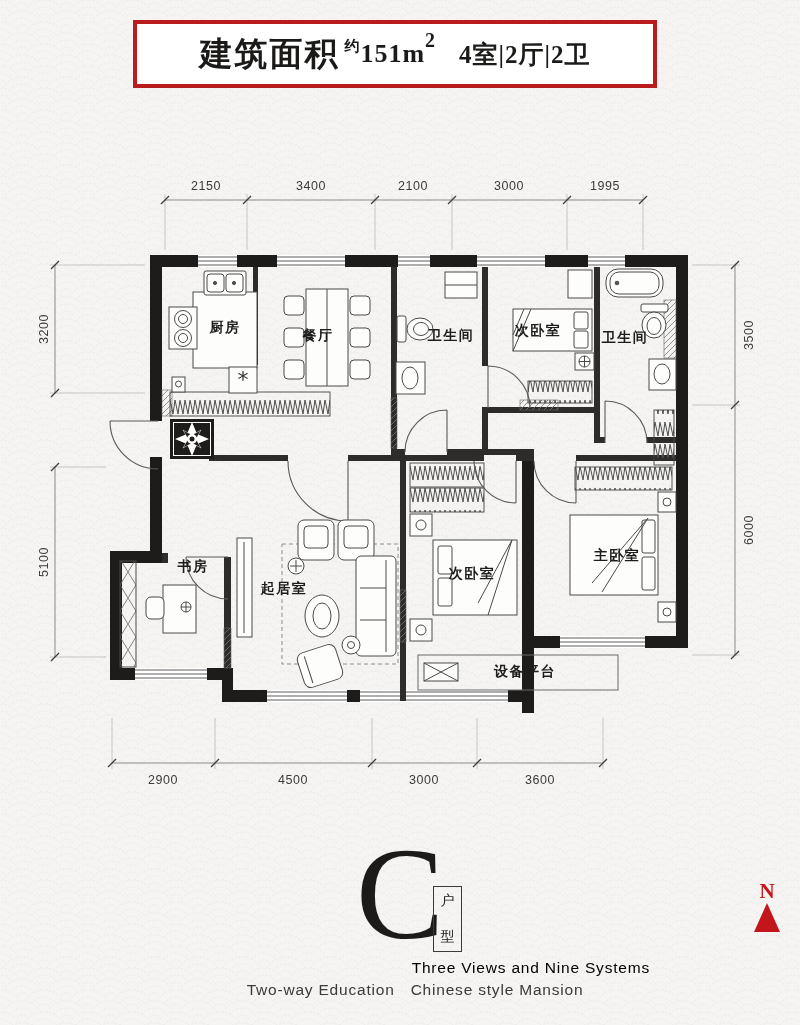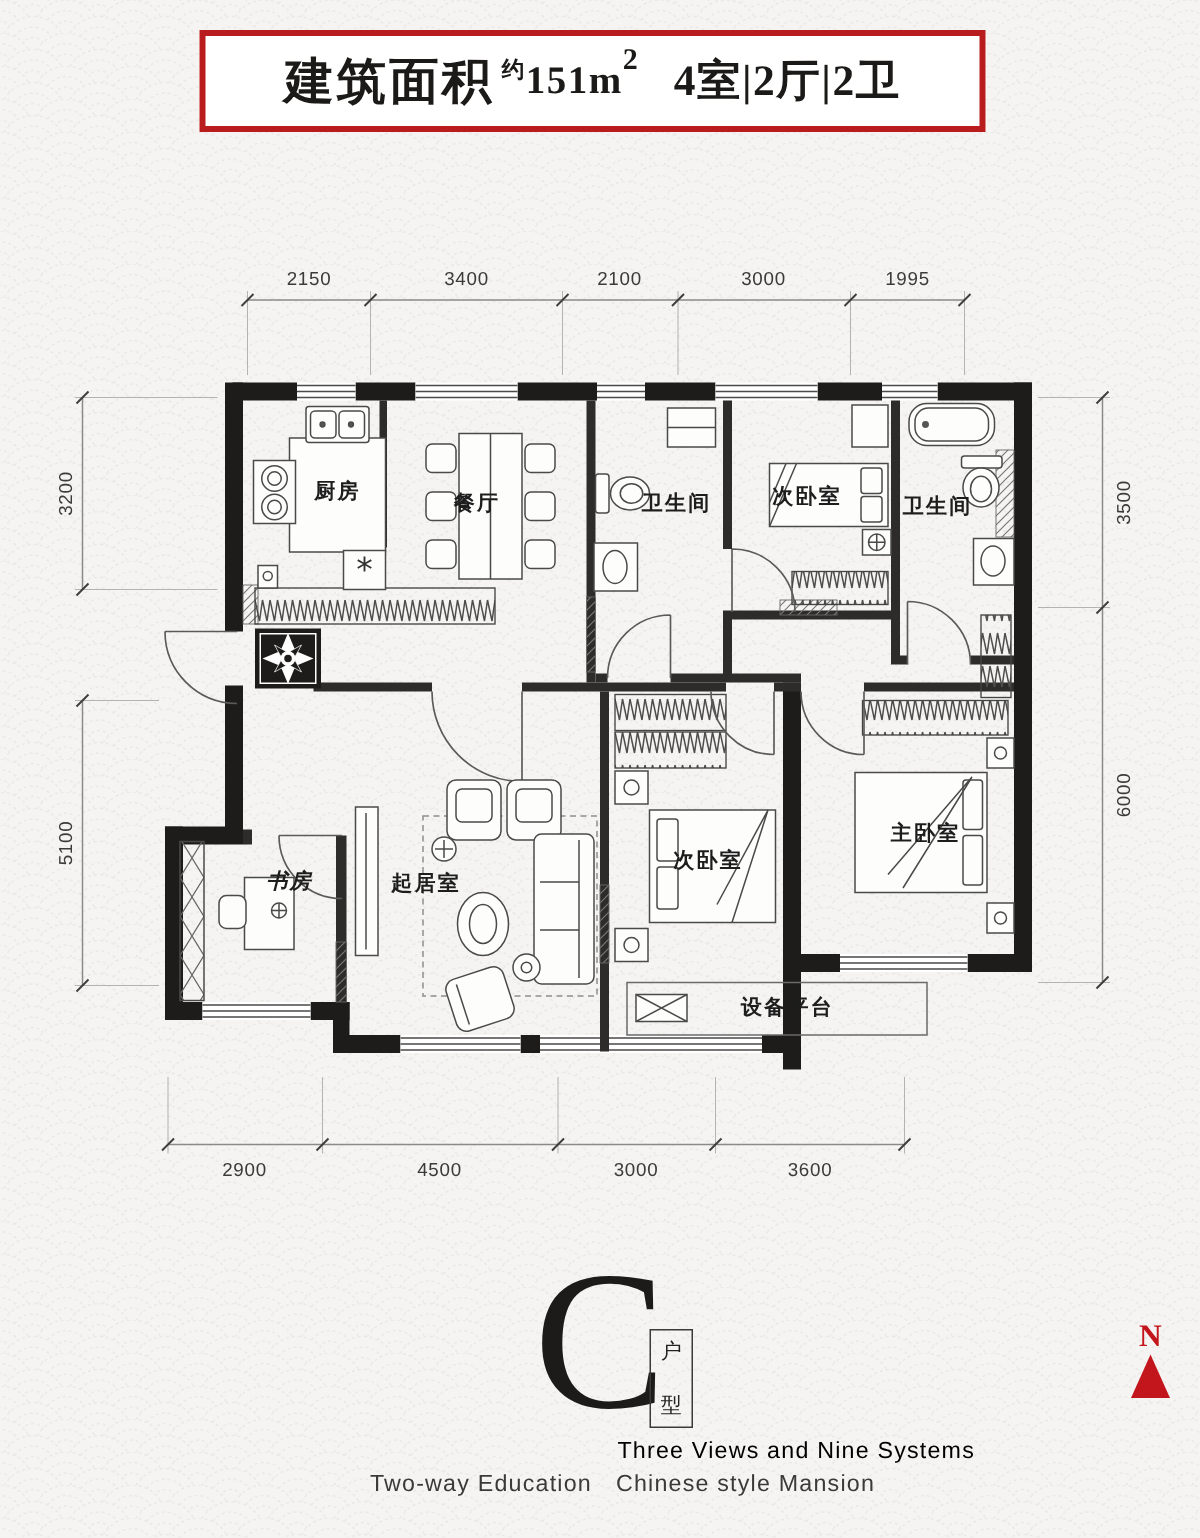--- a/index.html
+++ b/index.html
@@ -10,21 +10,21 @@
   .ctr{transform:translate(-50%,-50%);}
   
   .banner{left:133px;top:20px;width:516px;height:60px;background:#ffffff;
           border:4px solid #b91c1c;display:flex;align-items:center;justify-content:center;
           font-family:"Liberation Serif",serif;font-weight:bold;color:#1b1a18;white-space:nowrap;}
   .t-main{font-size:33px;letter-spacing:2px;}
   .t-approx{font-size:15px;margin:0 1px 16px 5px;}
   .t-num{font-size:26px;letter-spacing:1px;}
   .t-sup{font-size:20px;position:relative;top:-14px;}
   .t-gap{display:inline-block;width:24px;}
-  .t-layout{font-size:29px;letter-spacing:1px;}
+  .t-layout{font-size:25px;letter-spacing:1px;}
   
   .room{font-size:14px;font-weight:bold;color:#1d1d1d;letter-spacing:1.5px;white-space:nowrap;}
   
   .dim{font-size:12.5px;color:#3b3b3b;letter-spacing:0.5px;white-space:nowrap;}
   .dim.v{transform:translate(-50%,-50%) rotate(-90deg);}
   
   .c-letter{left:356px;top:843px;font-family:"Liberation Serif",serif;font-size:132px;
             line-height:0.78;color:#1d1b19;}
   .type-box{left:433px;top:886px;width:27px;height:54px;border:1px solid #3a3a3a;
             display:flex;flex-direction:column;align-items:center;justify-content:space-between;
@@ -420,21 +420,21 @@
       <span class="t-sup">2</span>
       <span class="t-gap"></span>
       <span class="t-layout">4室|2厅|2卫</span>
   </div>
 
   <div class="abs ctr room" style="left:225px;top:328px;">厨房</div>
   <div class="abs ctr room" style="left:318px;top:336px;">餐厅</div>
   <div class="abs ctr room" style="left:451px;top:336px;">卫生间</div>
   <div class="abs ctr room" style="left:538px;top:331px;">次卧室</div>
   <div class="abs ctr room" style="left:625px;top:338px;">卫生间</div>
-  <div class="abs ctr room" style="left:193px;top:588px;font-style:italic;">书房</div>
+  <div class="abs ctr room" style="left:193px;top:567px;">书房</div>
   <div class="abs ctr room" style="left:284px;top:589px;">起居室</div>
   <div class="abs ctr room" style="left:472px;top:574px;">次卧室</div>
   <div class="abs ctr room" style="left:617px;top:556px;">主卧室</div>
   <div class="abs room" style="left:464px;top:672px;transform:translateY(-50%);margin-left:30px;">设备平台</div>
 
   <div class="abs ctr dim" style="left:206px;top:186px;">2150</div>
   <div class="abs ctr dim" style="left:311px;top:186px;">3400</div>
   <div class="abs ctr dim" style="left:413px;top:186px;">2100</div>
   <div class="abs ctr dim" style="left:509px;top:186px;">3000</div>
   <div class="abs ctr dim" style="left:605px;top:186px;">1995</div>

